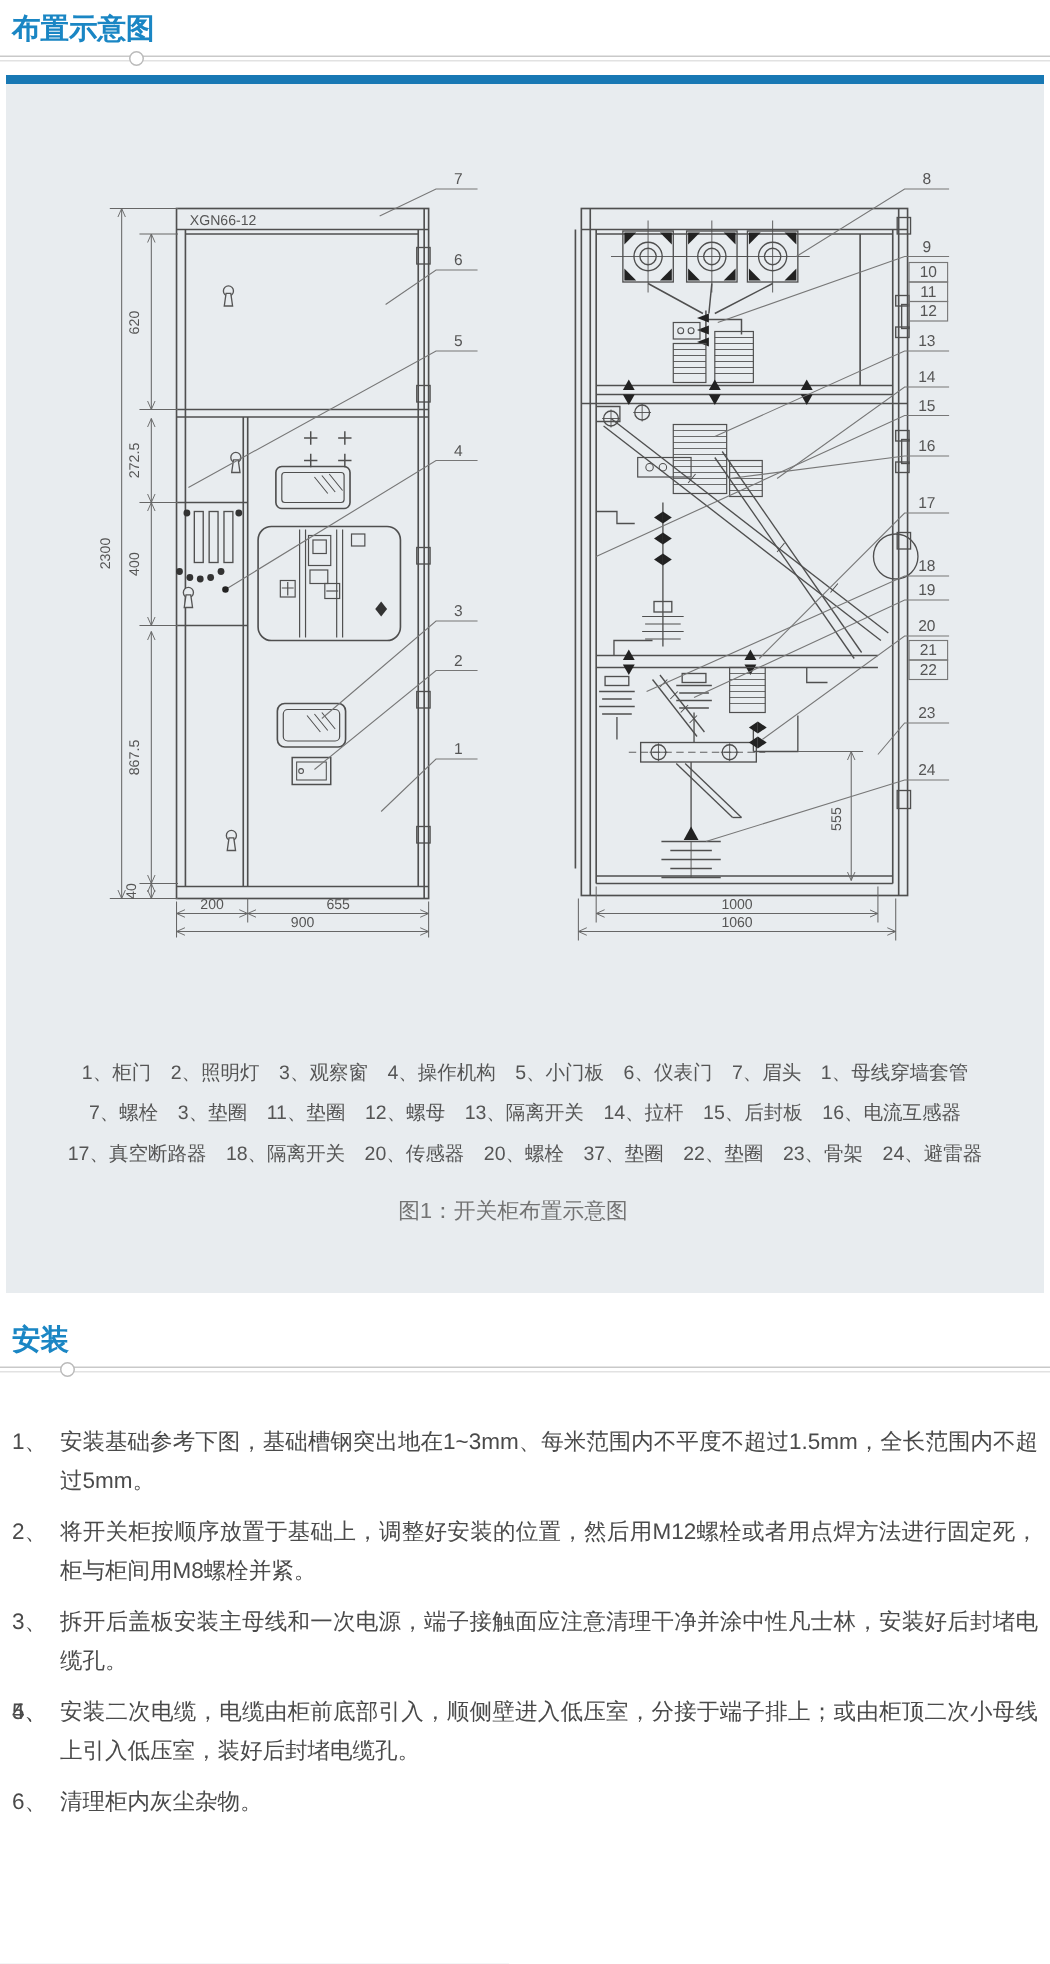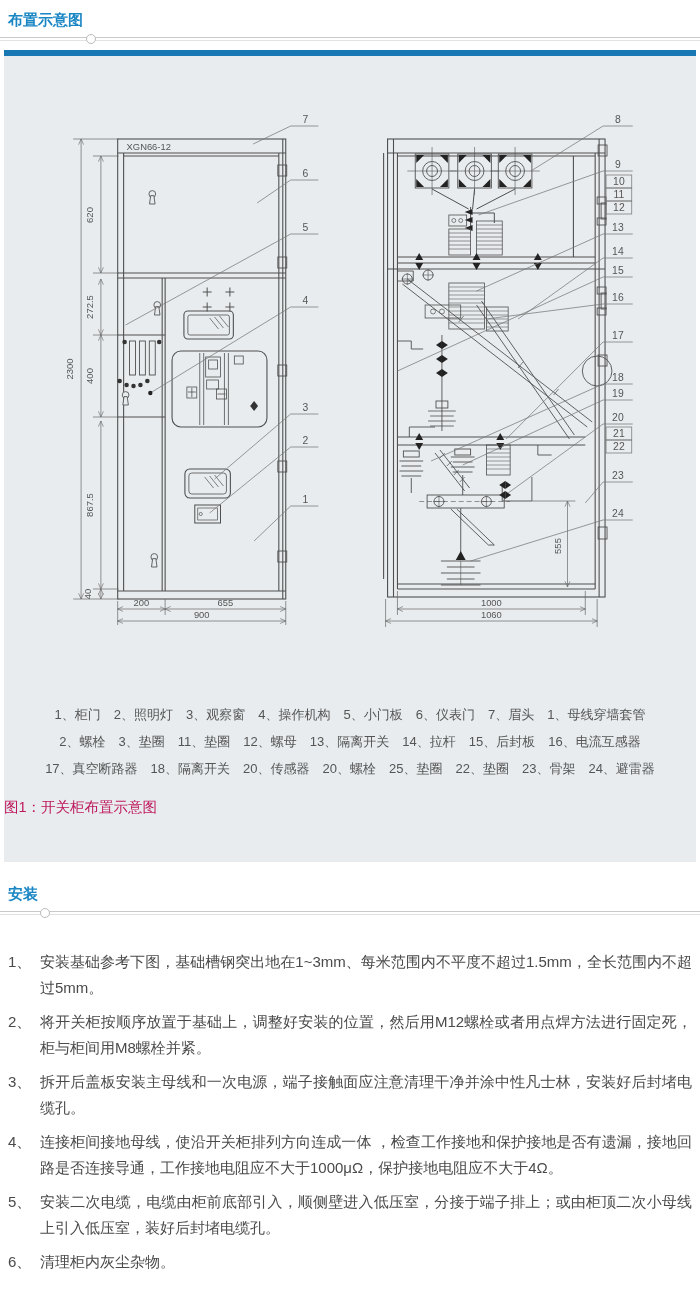--- a/index.html
+++ b/index.html
@@ -6,43 +6,43 @@
     --accent:#1878b4; --title-blue:#1a86c4; --panel-bg:#e8ecef;
     --line:#4f4f4f; --text:#4a4a4a;
   }
   *{box-sizing:border-box;}
   html,body{margin:0;padding:0;}
   body{
     width:700px;height:1309px;overflow:hidden;background:#fff;
     font-family:"Liberation Sans","DejaVu Sans",sans-serif;color:var(--text);
   }
   h2.sec-title{
-    margin:8px 0 0 8px;font-size:15px;line-height:24px;font-weight:bold;
+    margin:8px 0 0 8px;font-size:19px;line-height:24px;font-weight:bold;
     color:var(--title-blue);
   }
   .divider{
     position:relative;height:4px;margin-top:5px;
     border-top:1px solid #c9c9c9;border-bottom:1px solid #e2e2e2;
   }
   .div-dot{
     position:absolute;top:-4px;width:10px;height:10px;border-radius:50%;
     background:#fff;border:1px solid #bbb;
   }
   .panel-wrap{margin:9px 4px 0 4px;}
   .panel-topbar{height:6px;background:var(--accent);}
   .panel-body{position:relative;height:806px;background:var(--panel-bg);}
   .figure-svg{position:absolute;left:0;top:53px;}
   .parts-list{position:absolute;left:0;right:0;top:650px;}
   .parts-row{
     display:flex;justify-content:center;gap:13px;
     font-size:13px;color:#555;margin-bottom:9px;white-space:nowrap;
   }
   .fig-caption{
-    position:absolute;left:0;right:16px;top:742px;
-    font-size:14.5px;color:#be185d;
+    position:absolute;left:0;right:16px;top:742px;text-align:center;
+    font-size:14.5px;color:#737373;
   }
   .sec2{margin-top:20px;}
   .install-list{margin:34px 8px 0 8px;}
   .install-item{
     position:relative;padding-left:32px;margin-bottom:8px;
     font-size:15px;line-height:26px;text-align:justify;color:var(--text);
   }
   .install-item .ino{position:absolute;left:0;top:0;}
   svg text{fill:#555;font-family:"Liberation Sans","DejaVu Sans",sans-serif;}
 </style>
@@ -419,51 +419,51 @@
           <span>1、柜门</span>
           <span>2、照明灯</span>
           <span>3、观察窗</span>
           <span>4、操作机构</span>
           <span>5、小门板</span>
           <span>6、仪表门</span>
           <span>7、眉头</span>
           <span>1、母线穿墙套管</span>
         </div>
         <div class="parts-row">
-          <span>2、螺栓</span>
+          <span>7、螺栓</span>
           <span>3、垫圈</span>
           <span>11、垫圈</span>
           <span>12、螺母</span>
           <span>13、隔离开关</span>
           <span>14、拉杆</span>
           <span>15、后封板</span>
           <span>16、电流互感器</span>
         </div>
         <div class="parts-row">
           <span>17、真空断路器</span>
           <span>18、隔离开关</span>
           <span>20、传感器</span>
           <span>20、螺栓</span>
-          <span>25、垫圈</span>
+          <span>37、垫圈</span>
           <span>22、垫圈</span>
           <span>23、骨架</span>
           <span>24、避雷器</span>
         </div>
       </div>
     <div class="fig-caption">图1：开关柜布置示意图</div>
   </div>
 </div>
 
 <div class="sec-header sec2">
   <h2 class="sec-title">安装</h2>
   <div class="divider">
     <span class="div-dot" style="left:40px"></span>
   </div>
 </div>
 
 <div class="install-list">
     <div class="install-item"><span class="ino">1、</span><span>安装基础参考下图，基础槽钢突出地在1~3mm、每米范围内不平度不超过1.5mm，全长范围内不超过5mm。</span></div>
     <div class="install-item"><span class="ino">2、</span><span>将开关柜按顺序放置于基础上，调整好安装的位置，然后用M12螺栓或者用点焊方法进行固定死，柜与柜间用M8螺栓并紧。</span></div>
     <div class="install-item"><span class="ino">3、</span><span>拆开后盖板安装主母线和一次电源，端子接触面应注意清理干净并涂中性凡士林，安装好后封堵电缆孔。</span></div>
-    <div class="install-item"><span class="ino">4、</span><span>连接柜间接地母线，使沿开关柜排列方向连成一体 ，检查工作接地和保护接地是否有遗漏，接地回路是否连接导通，工作接地电阻应不大于1000μΩ，保护接地电阻应不大于4Ω。</span></div>
+    <div class="install-item"><span class="ino">4、</span></div>
     <div class="install-item"><span class="ino">5、</span><span>安装二次电缆，电缆由柜前底部引入，顺侧壁进入低压室，分接于端子排上；或由柜顶二次小母线上引入低压室，装好后封堵电缆孔。</span></div>
     <div class="install-item"><span class="ino">6、</span><span>清理柜内灰尘杂物。</span></div>
   </div>
 
 </body></html>

